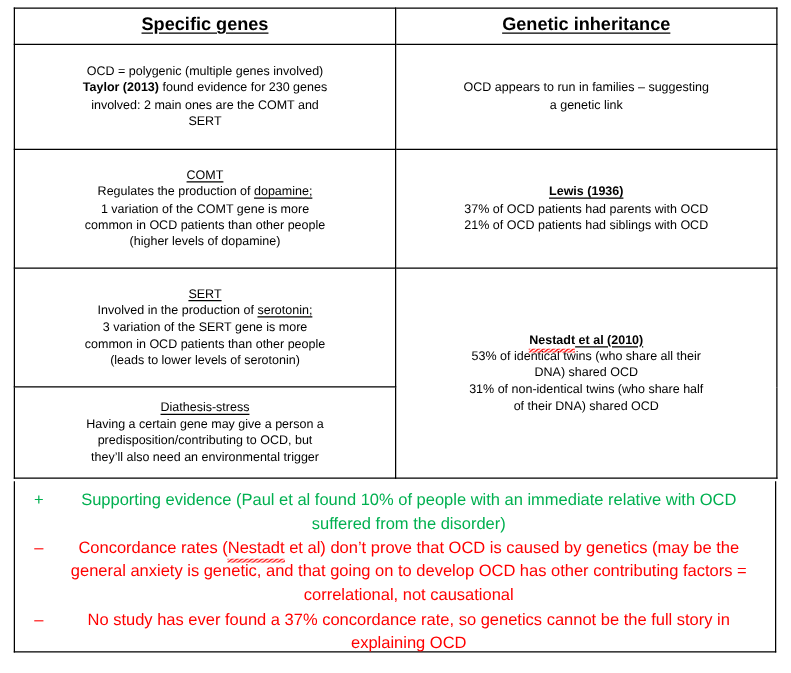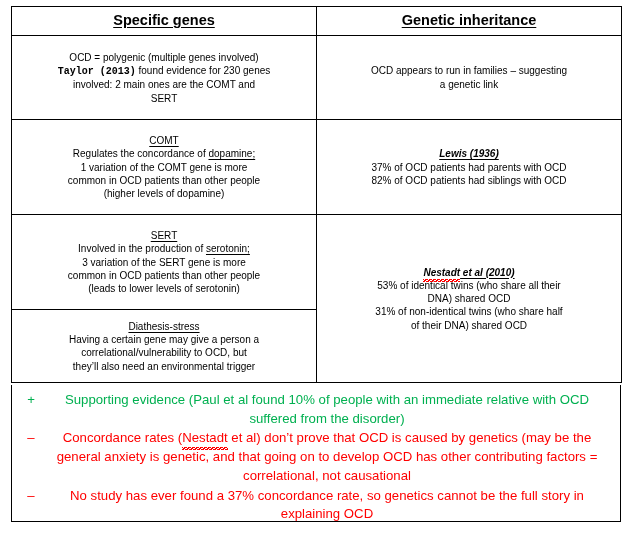--- a/index.html
+++ b/index.html
@@ -50,22 +50,22 @@
     padding: 4px 6px 5px 6px;
   }
   .hdr-text {
     text-decoration: underline;
     text-underline-offset: 2px;
   }
 
   .cell-line { display: block; }
 
   .u   { text-decoration: underline; text-underline-offset: 2px; }
-  .b   { font-weight: bold; font-family: Liberation Mono, monospace; }
-  .bu  { font-weight: bold; text-decoration: underline; text-underline-offset: 2px; font-style: italic; }
+  .b   { font-weight: bold; }
+  .bu  { font-weight: bold; text-decoration: underline; text-underline-offset: 2px; }
 
   
   .spell {
     position: relative;
     display: inline-block;
   }
   .spell::after {
     content: "";
     position: absolute;
     left: 0;
@@ -178,29 +178,29 @@
         </td>
         <td>
           <span class="cell-line">OCD appears to run in families – suggesting</span>
           <span class="cell-line">a genetic link</span>
         </td>
       </tr>
 
       <tr class="row-mid">
         <td>
           <span class="cell-line u">COMT</span>
-          <span class="cell-line"><span>Regulates the concordance of</span> <span class="u">dopamine;</span></span>
+          <span class="cell-line"><span>Regulates the production of</span> <span class="u">dopamine;</span></span>
           <span class="cell-line">1 variation of the COMT gene is more</span>
           <span class="cell-line">common in OCD patients than other people</span>
           <span class="cell-line">(higher levels of dopamine)</span>
         </td>
         <td>
           <span class="cell-line bu">Lewis (1936)</span>
           <span class="cell-line">37% of OCD patients had parents with OCD</span>
-          <span class="cell-line">82% of OCD patients had siblings with OCD</span>
+          <span class="cell-line">21% of OCD patients had siblings with OCD</span>
         </td>
       </tr>
 
       <tr class="row-sert">
         <td>
           <span class="cell-line u">SERT</span>
           <span class="cell-line"><span>Involved in the production of</span> <span class="u">serotonin;</span></span>
           <span class="cell-line">3 variation of the SERT gene is more</span>
           <span class="cell-line">common in OCD patients than other people</span>
           <span class="cell-line">(leads to lower levels of serotonin)</span>
@@ -211,21 +211,21 @@
           <span class="cell-line">DNA) shared OCD</span>
           <span class="cell-line">31% of non-identical twins (who share half</span>
           <span class="cell-line">of their DNA) shared OCD</span>
         </td>
       </tr>
 
       <tr class="row-diath">
         <td>
           <span class="cell-line u">Diathesis-stress</span>
           <span class="cell-line">Having a certain gene may give a person a</span>
-          <span class="cell-line">correlational/vulnerability to OCD, but</span>
+          <span class="cell-line">predisposition/contributing to OCD, but</span>
           <span class="cell-line">they’ll also need an environmental trigger</span>
         </td>
       </tr>
 
     </tbody>
   </table>
 
   <div class="eval-box">
 
     <div class="eval-item pos">

